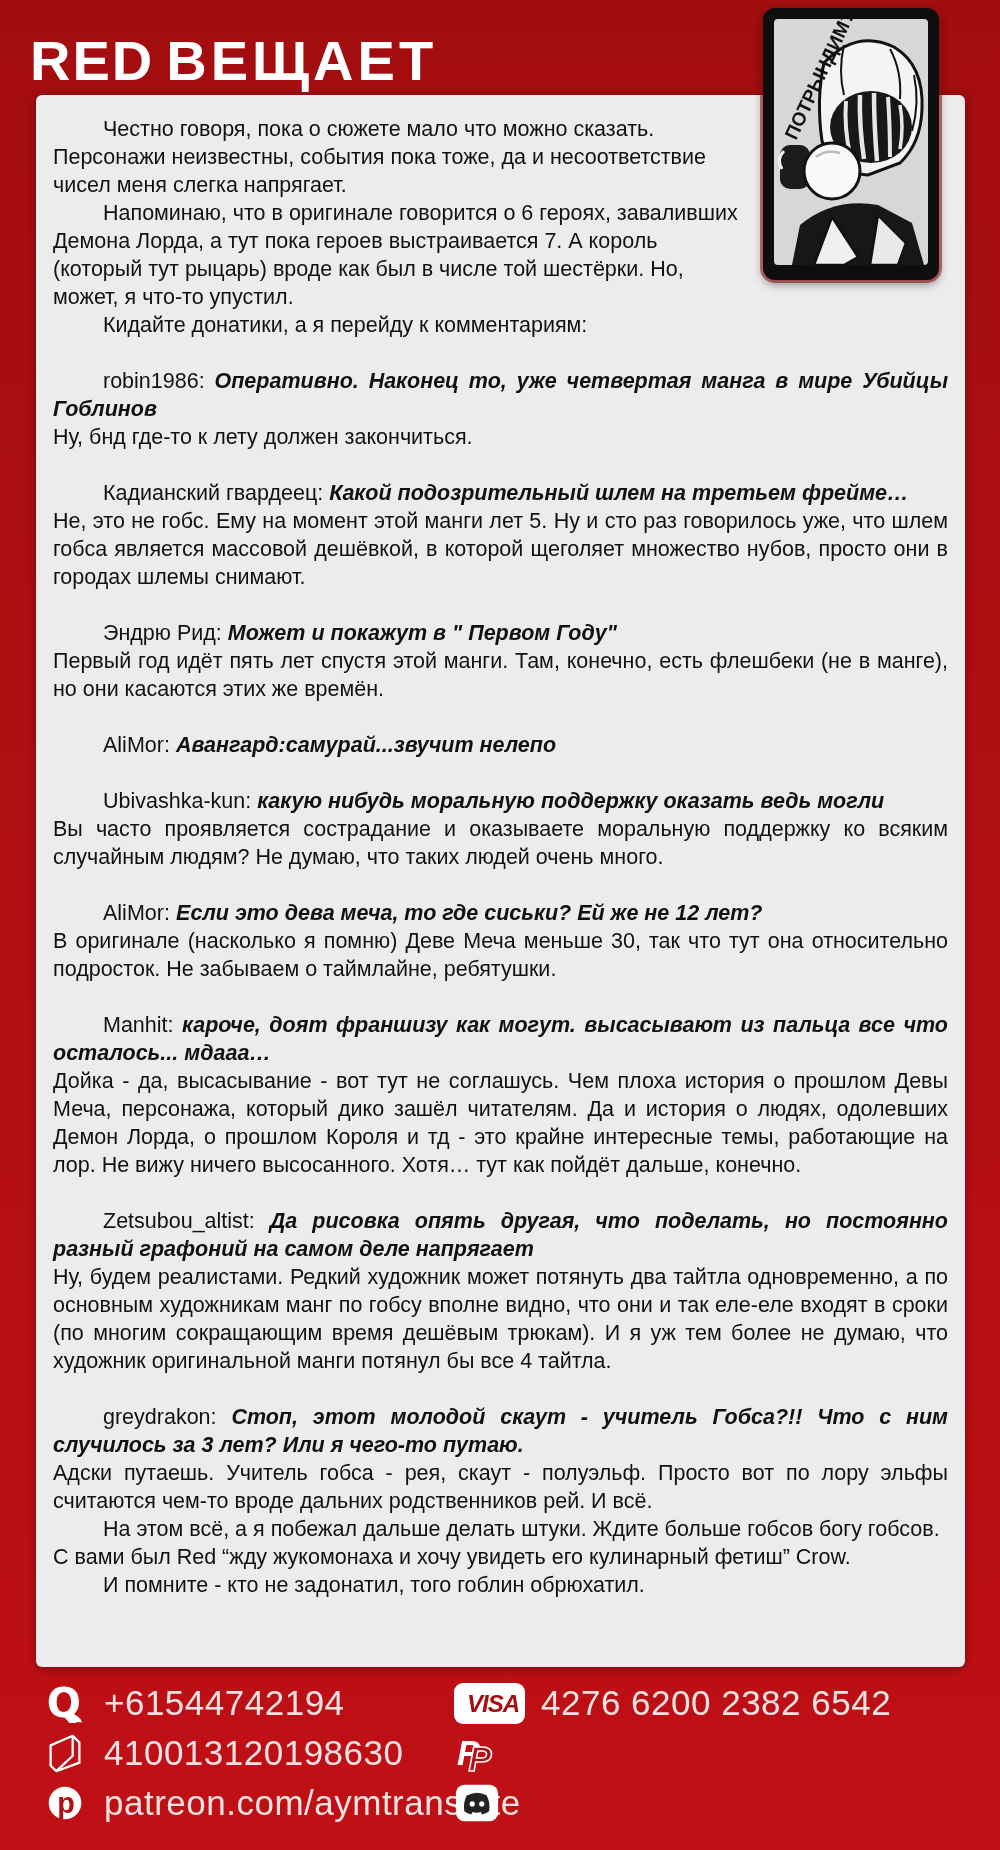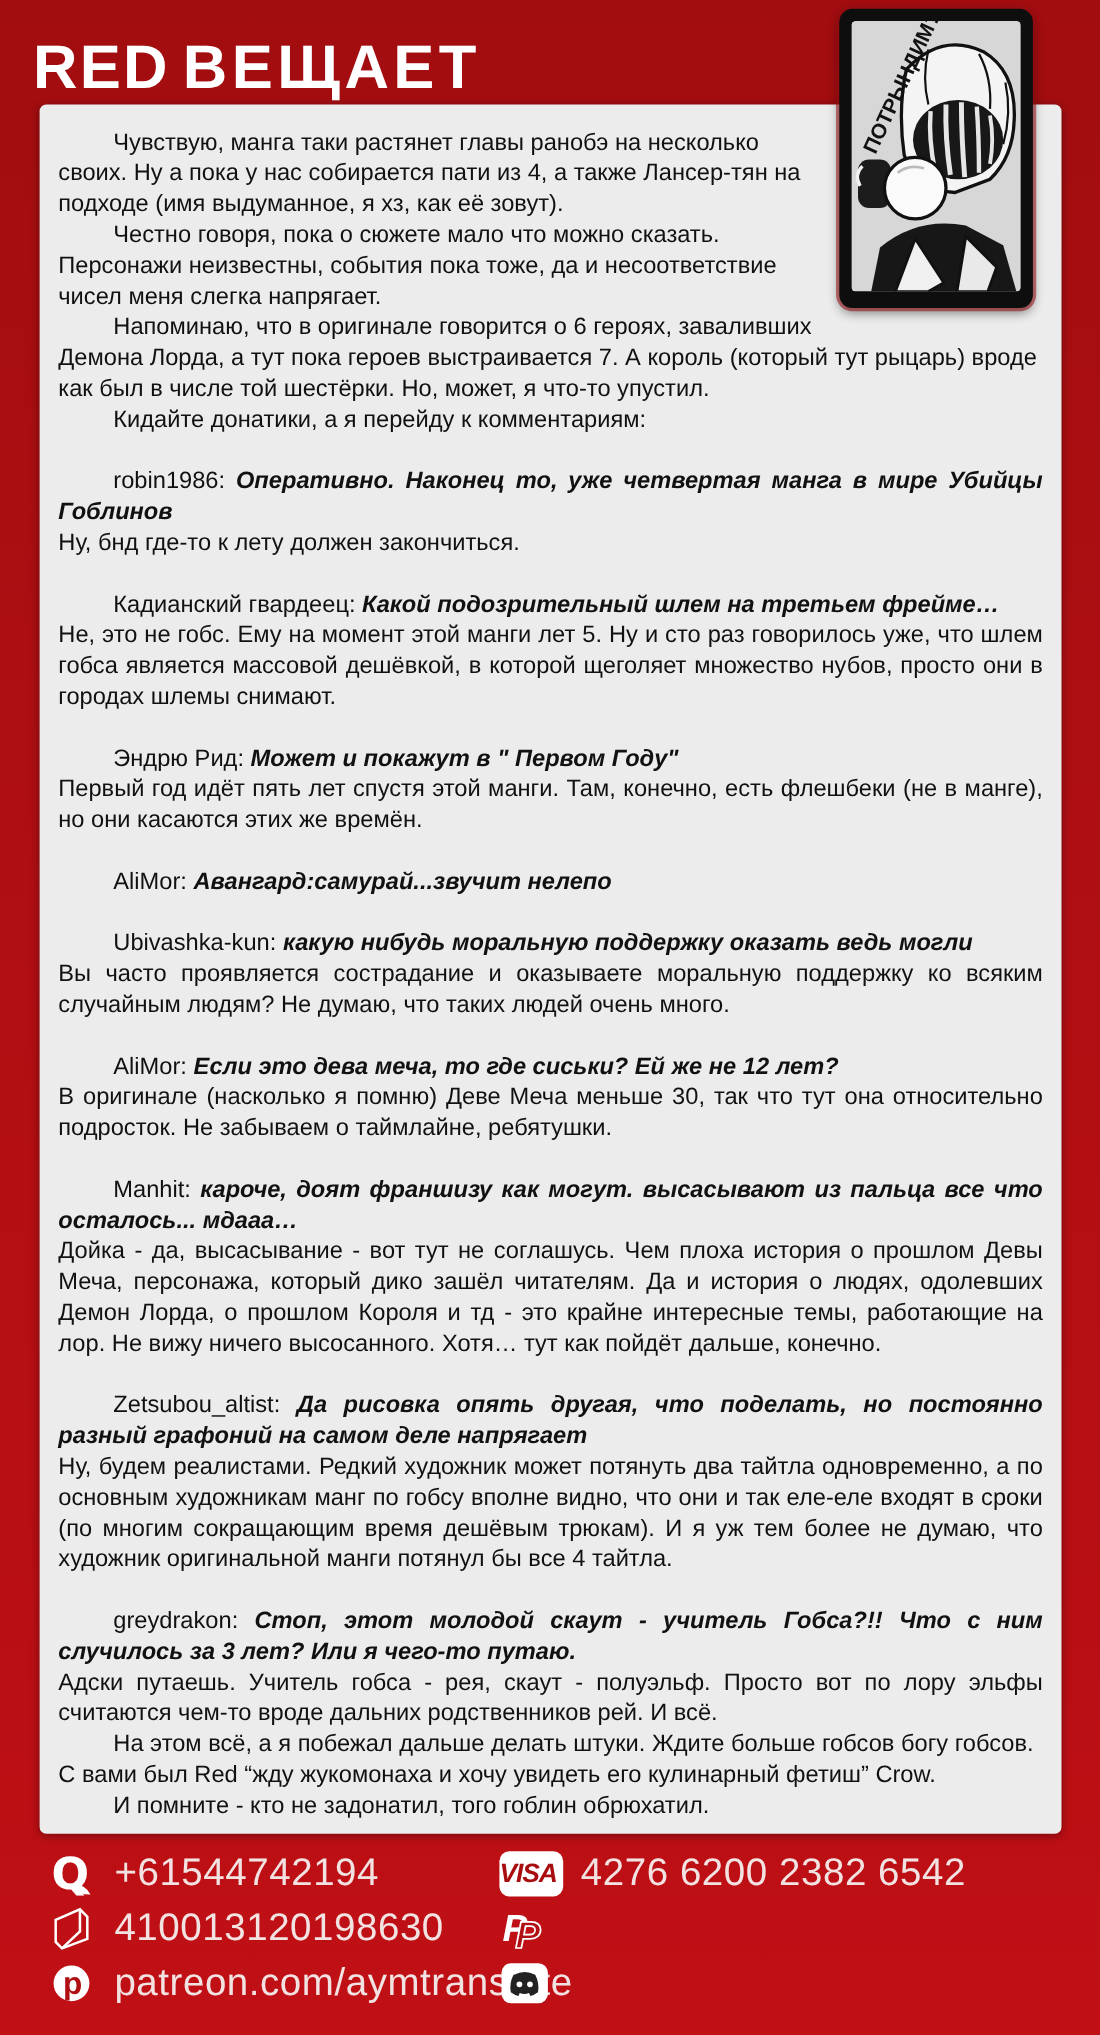--- a/index.html
+++ b/index.html
@@ -42,21 +42,21 @@
     display:grid;grid-template-columns:398px 1fr;column-gap:14px;row-gap:9px;
     color:#f3e2e2;
   }
   .frow{display:flex;align-items:center;gap:16px;height:50px;}
   .ficon{width:46px;height:46px;flex:0 0 46px;display:flex;align-items:center;justify-content:center;}
   .ficon svg{width:46px;height:46px;}
   .ftext{font-size:35px;letter-spacing:.5px;white-space:nowrap;}
   .visa{
     display:inline-block;background:#fff;color:#a80d10;border-radius:9px;
     font-style:italic;font-weight:bold;font-size:24px;letter-spacing:-1px;
-    padding:9px 6px 8px 0;line-height:1;
+    padding:9px 6px 8px 13px;line-height:1;
   }
 </style>
 </head>
 <body>
 
 <div class="hdr">
   <span class="red">RED</span><span class="rest">ВЕЩАЕТ</span>
 </div>
 
 <div class="panel">
@@ -85,21 +85,20 @@
     <circle cx="58" cy="152" r="28" fill="#fafafa" stroke="#111" stroke-width="3"></circle>
     <path d="M42 138 q10 -8 24 -4" fill="none" stroke="#bbb" stroke-width="2.5"></path>
 
     <text transform="translate(22 122) rotate(-65)" font-family="Liberation Sans, sans-serif" font-size="19" font-weight="bold" fill="#111">ПОТРЫНДИМ?</text>
   </svg>
 </div>
 
 <div class="paper">
   <div class="float-spacer"></div>
   <div id="intro">
-      <p class="para indent">Чувствую, манга таки растянет главы ранобэ на несколько своих. Ну а пока у нас собирается пати из 4, а также Лансер-тян на подходе (имя выдуманное, я хз, как её зовут).</p>
       <p class="para indent">Честно говоря, пока о сюжете мало что можно сказать. Персонажи неизвестны, события пока тоже, да и несоответствие чисел меня слегка напрягает.</p>
       <p class="para indent">Напоминаю, что в оригинале говорится о 6 героях, заваливших Демона Лорда, а тут пока героев выстраивается 7. А король (который тут рыцарь) вроде как был в числе той шестёрки. Но, может, я что-то упустил.</p>
       <p class="para indent">Кидайте донатики, а я перейду к комментариям:</p>
     </div>
   <div id="comments">
       <div class="comment">
         <p class="q"><span>robin1986</span><span>: </span><b>Оперативно. Наконец то, уже четвертая манга в мире Убийцы Гоблинов</b></p>
         <p class="a">Ну, бнд где-то к лету должен закончиться.</p>
       </div>
       <div class="comment">

